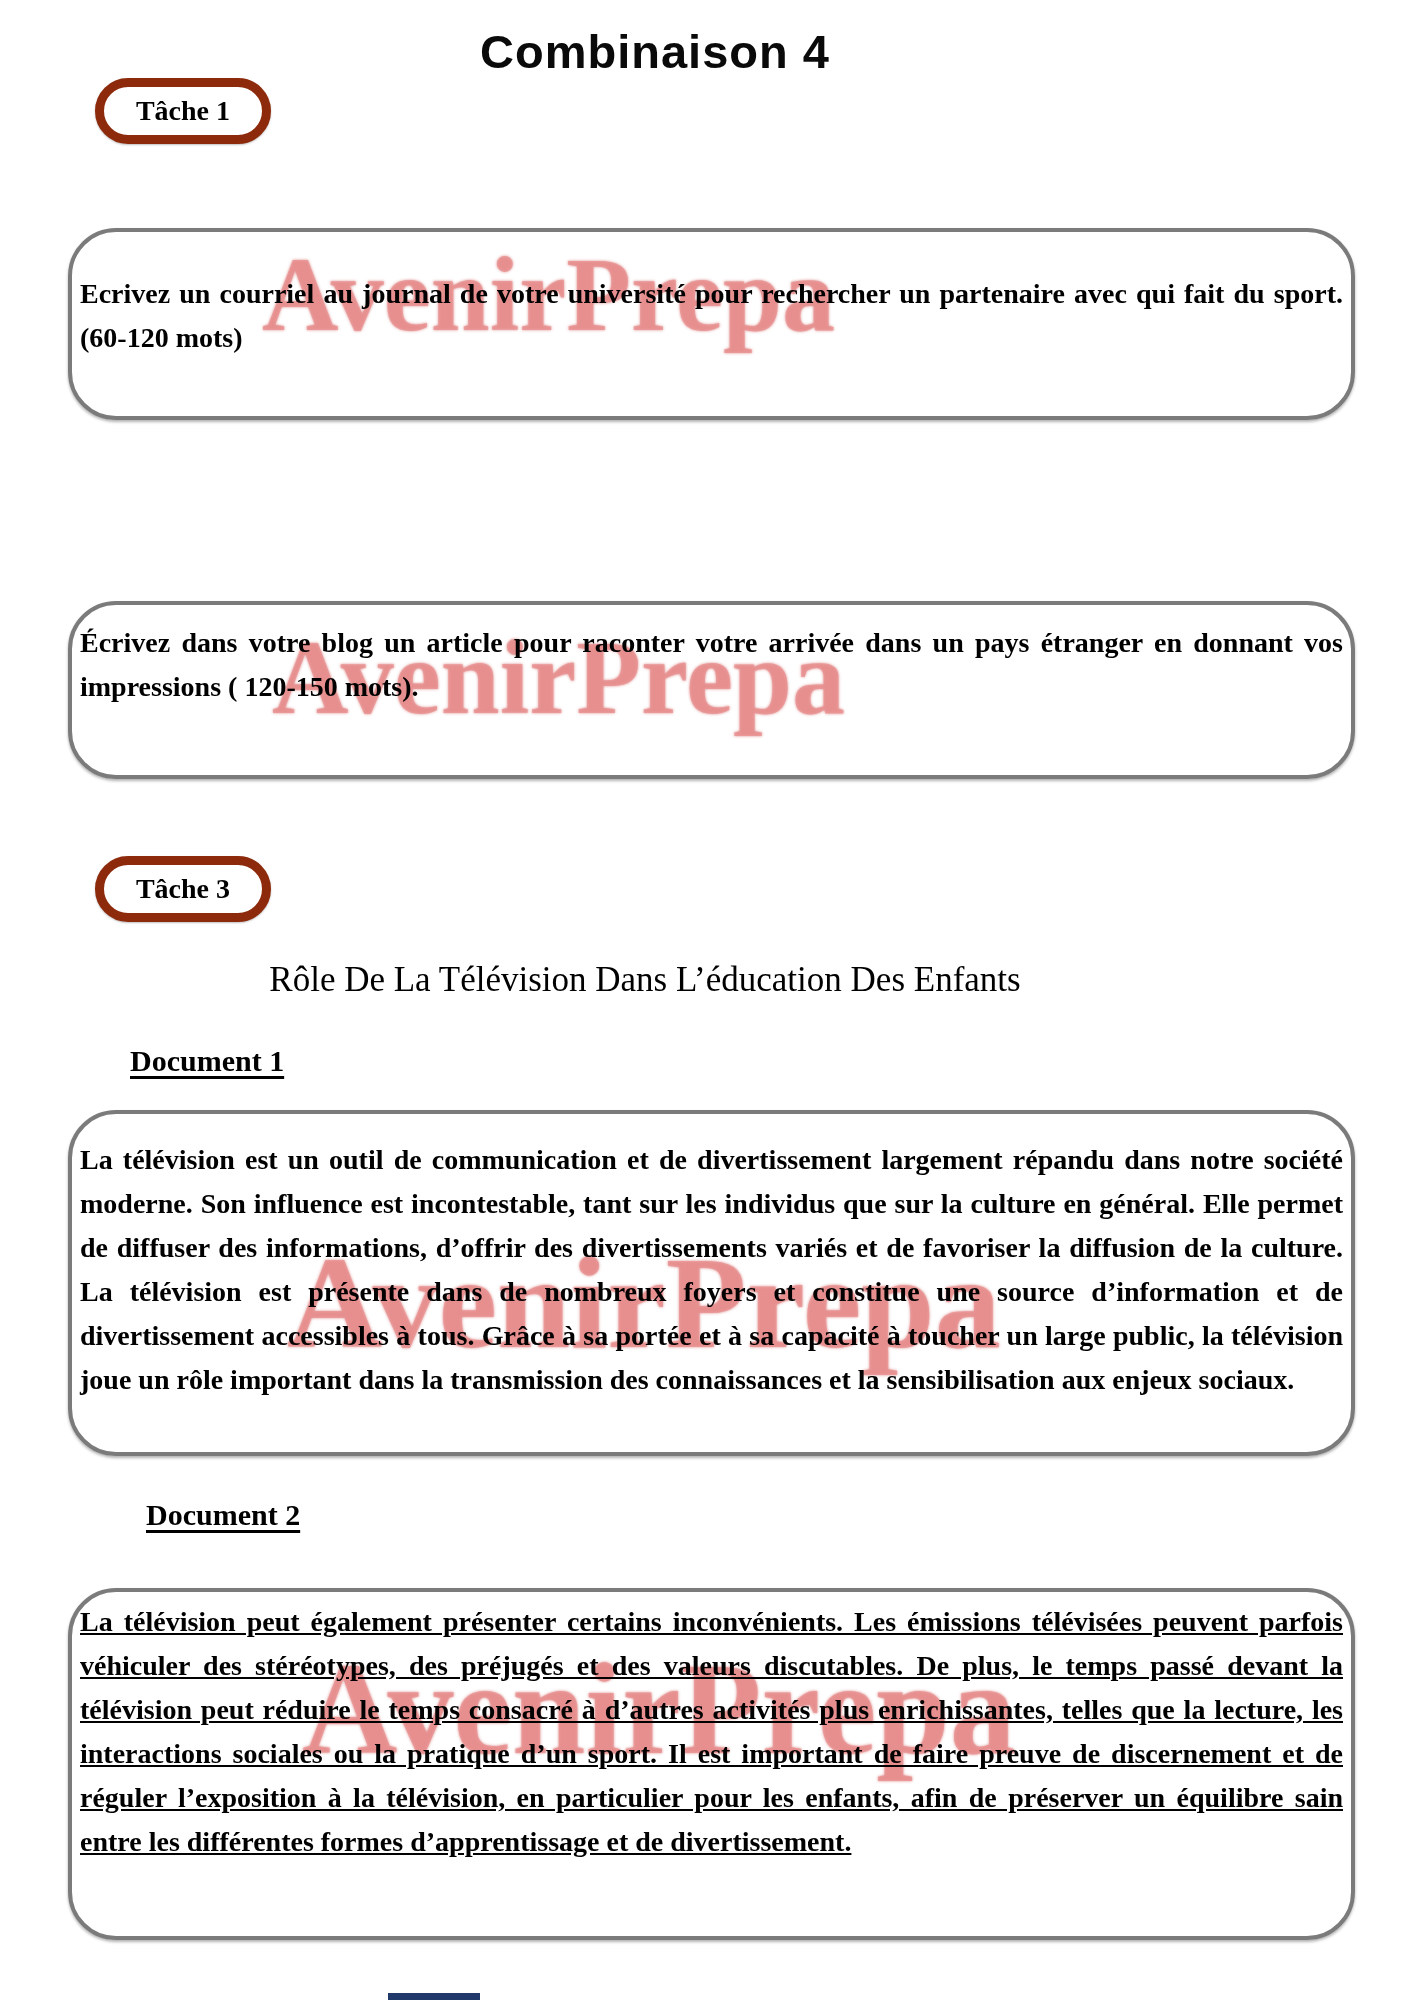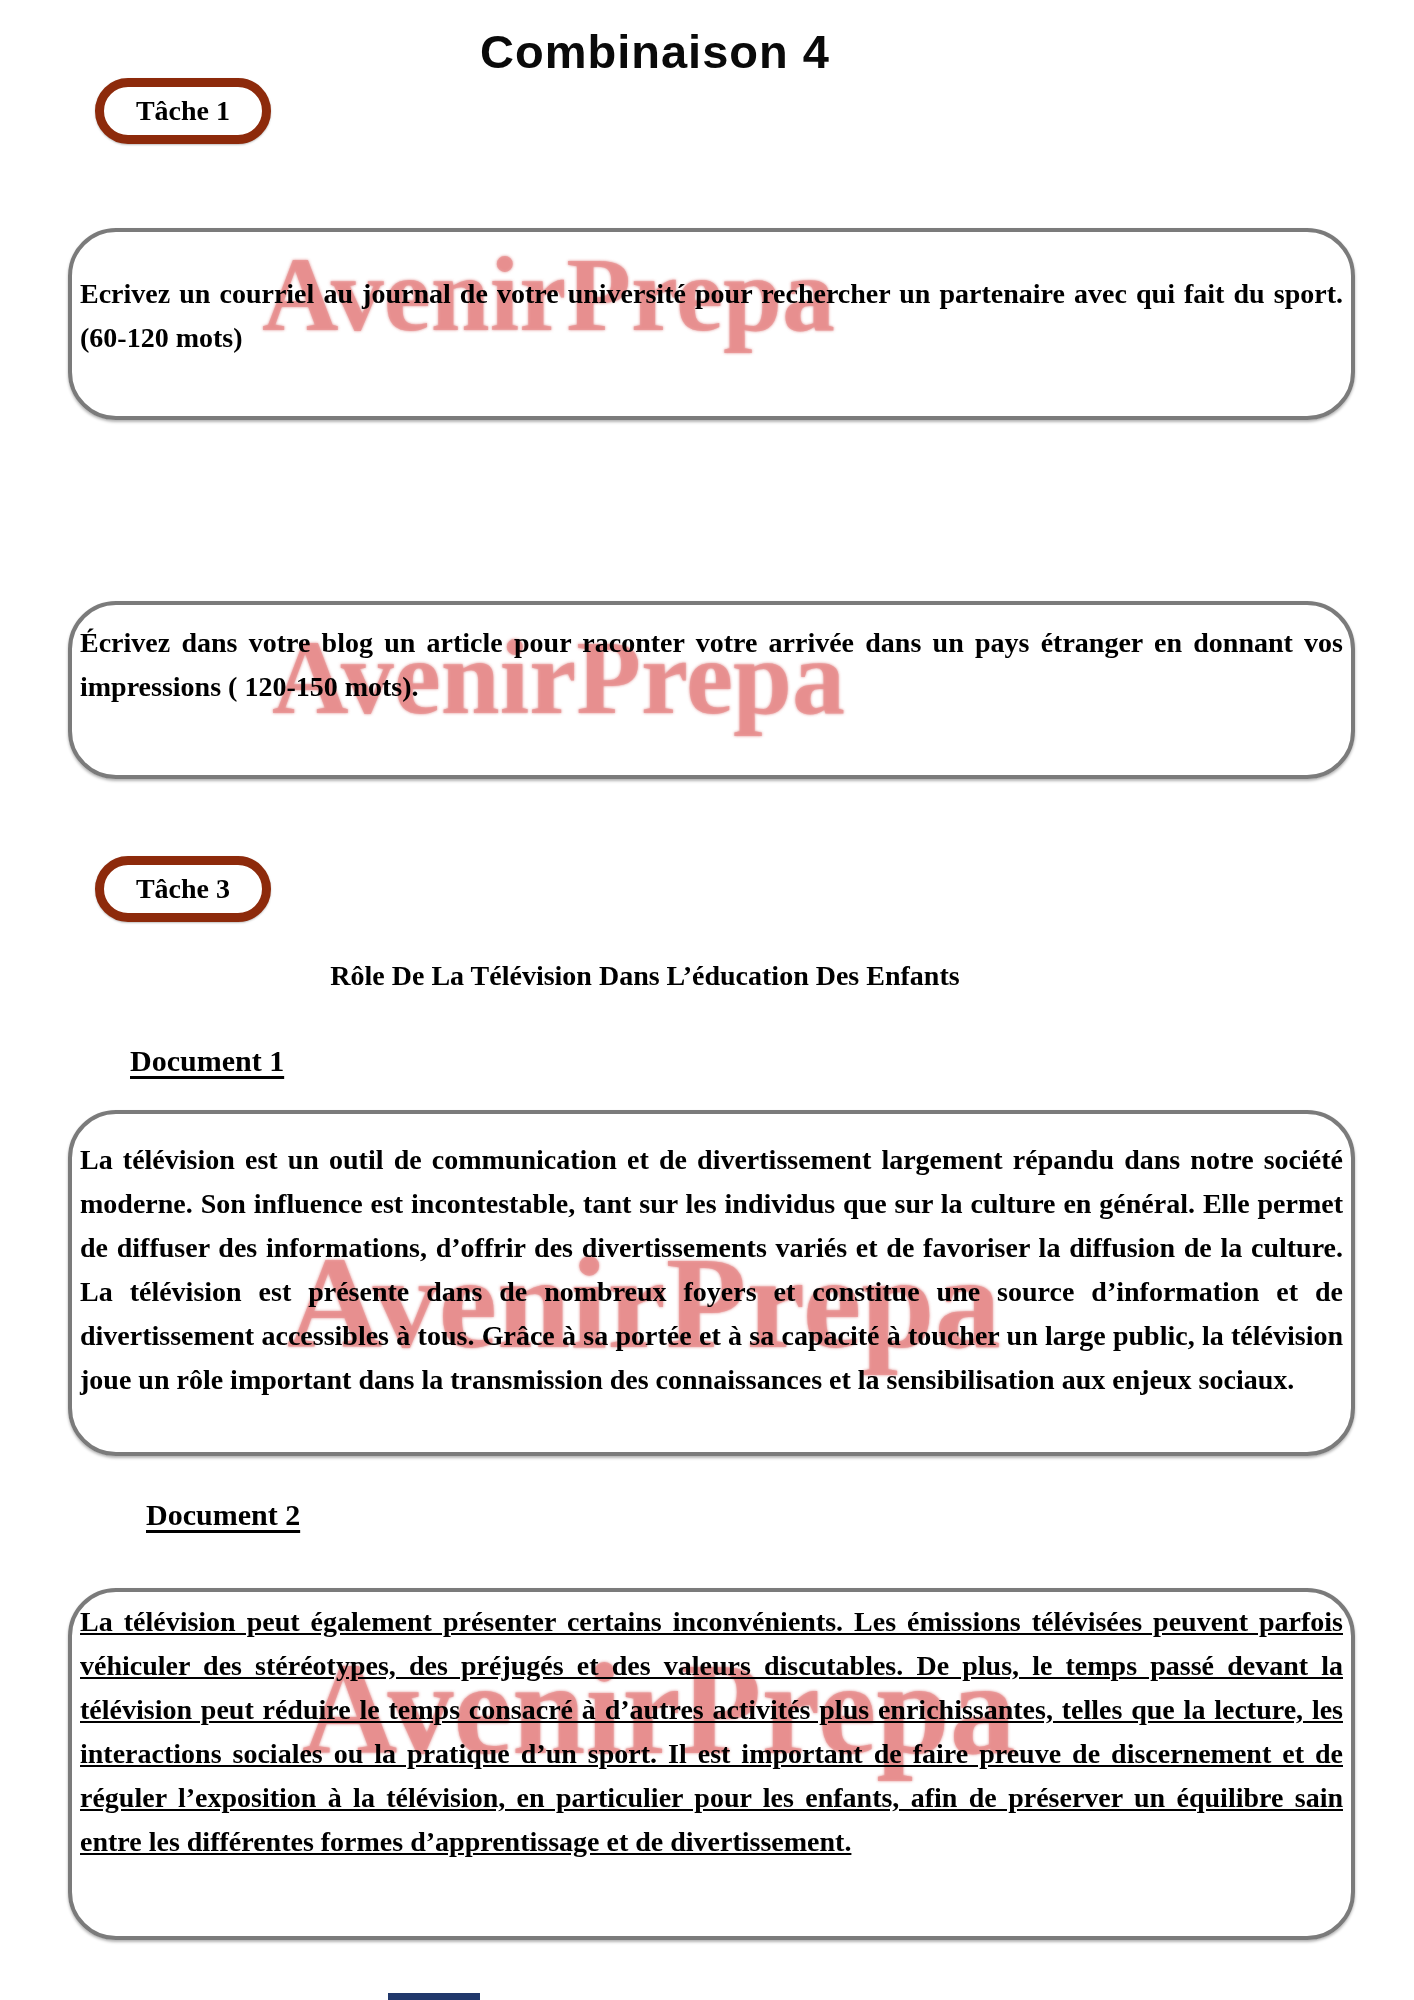--- a/index.html
+++ b/index.html
@@ -46,21 +46,21 @@
     font-weight:bold; font-family:"Liberation Serif","DejaVu Serif",serif;
     color:rgba(233,145,145,0.78);
     text-shadow:0 0 3px rgba(211,95,95,0.75);
   }
   .wm-1 { left:190px; top:2px;   font-size:106px; }
   .wm-2 { left:200px; top:12px;  font-size:106px; }
   .wm-3 { left:215px; top:112px; font-size:132px; }
   .wm-4 { left:230px; top:40px;  font-size:132px; }
   .section-heading {
     position:absolute; top:960px; left:0; width:1290px; text-align:center;
-    font-weight:bold; font-size:28px;
+    font-weight:normal; font-size:35px;
   }
   .doc-label {
     position:absolute; font-weight:bold; font-size:30px;
     text-decoration:underline; text-underline-offset:5px;
   }
   .doc-label-1 { left:130px; top:1044px; }
   .doc-label-2 { left:146px; top:1498px;text-align:right; }
   .bottom-bar {
     position:absolute; left:388px; top:1993px; width:92px; height:7px;
     background:#21386b;

